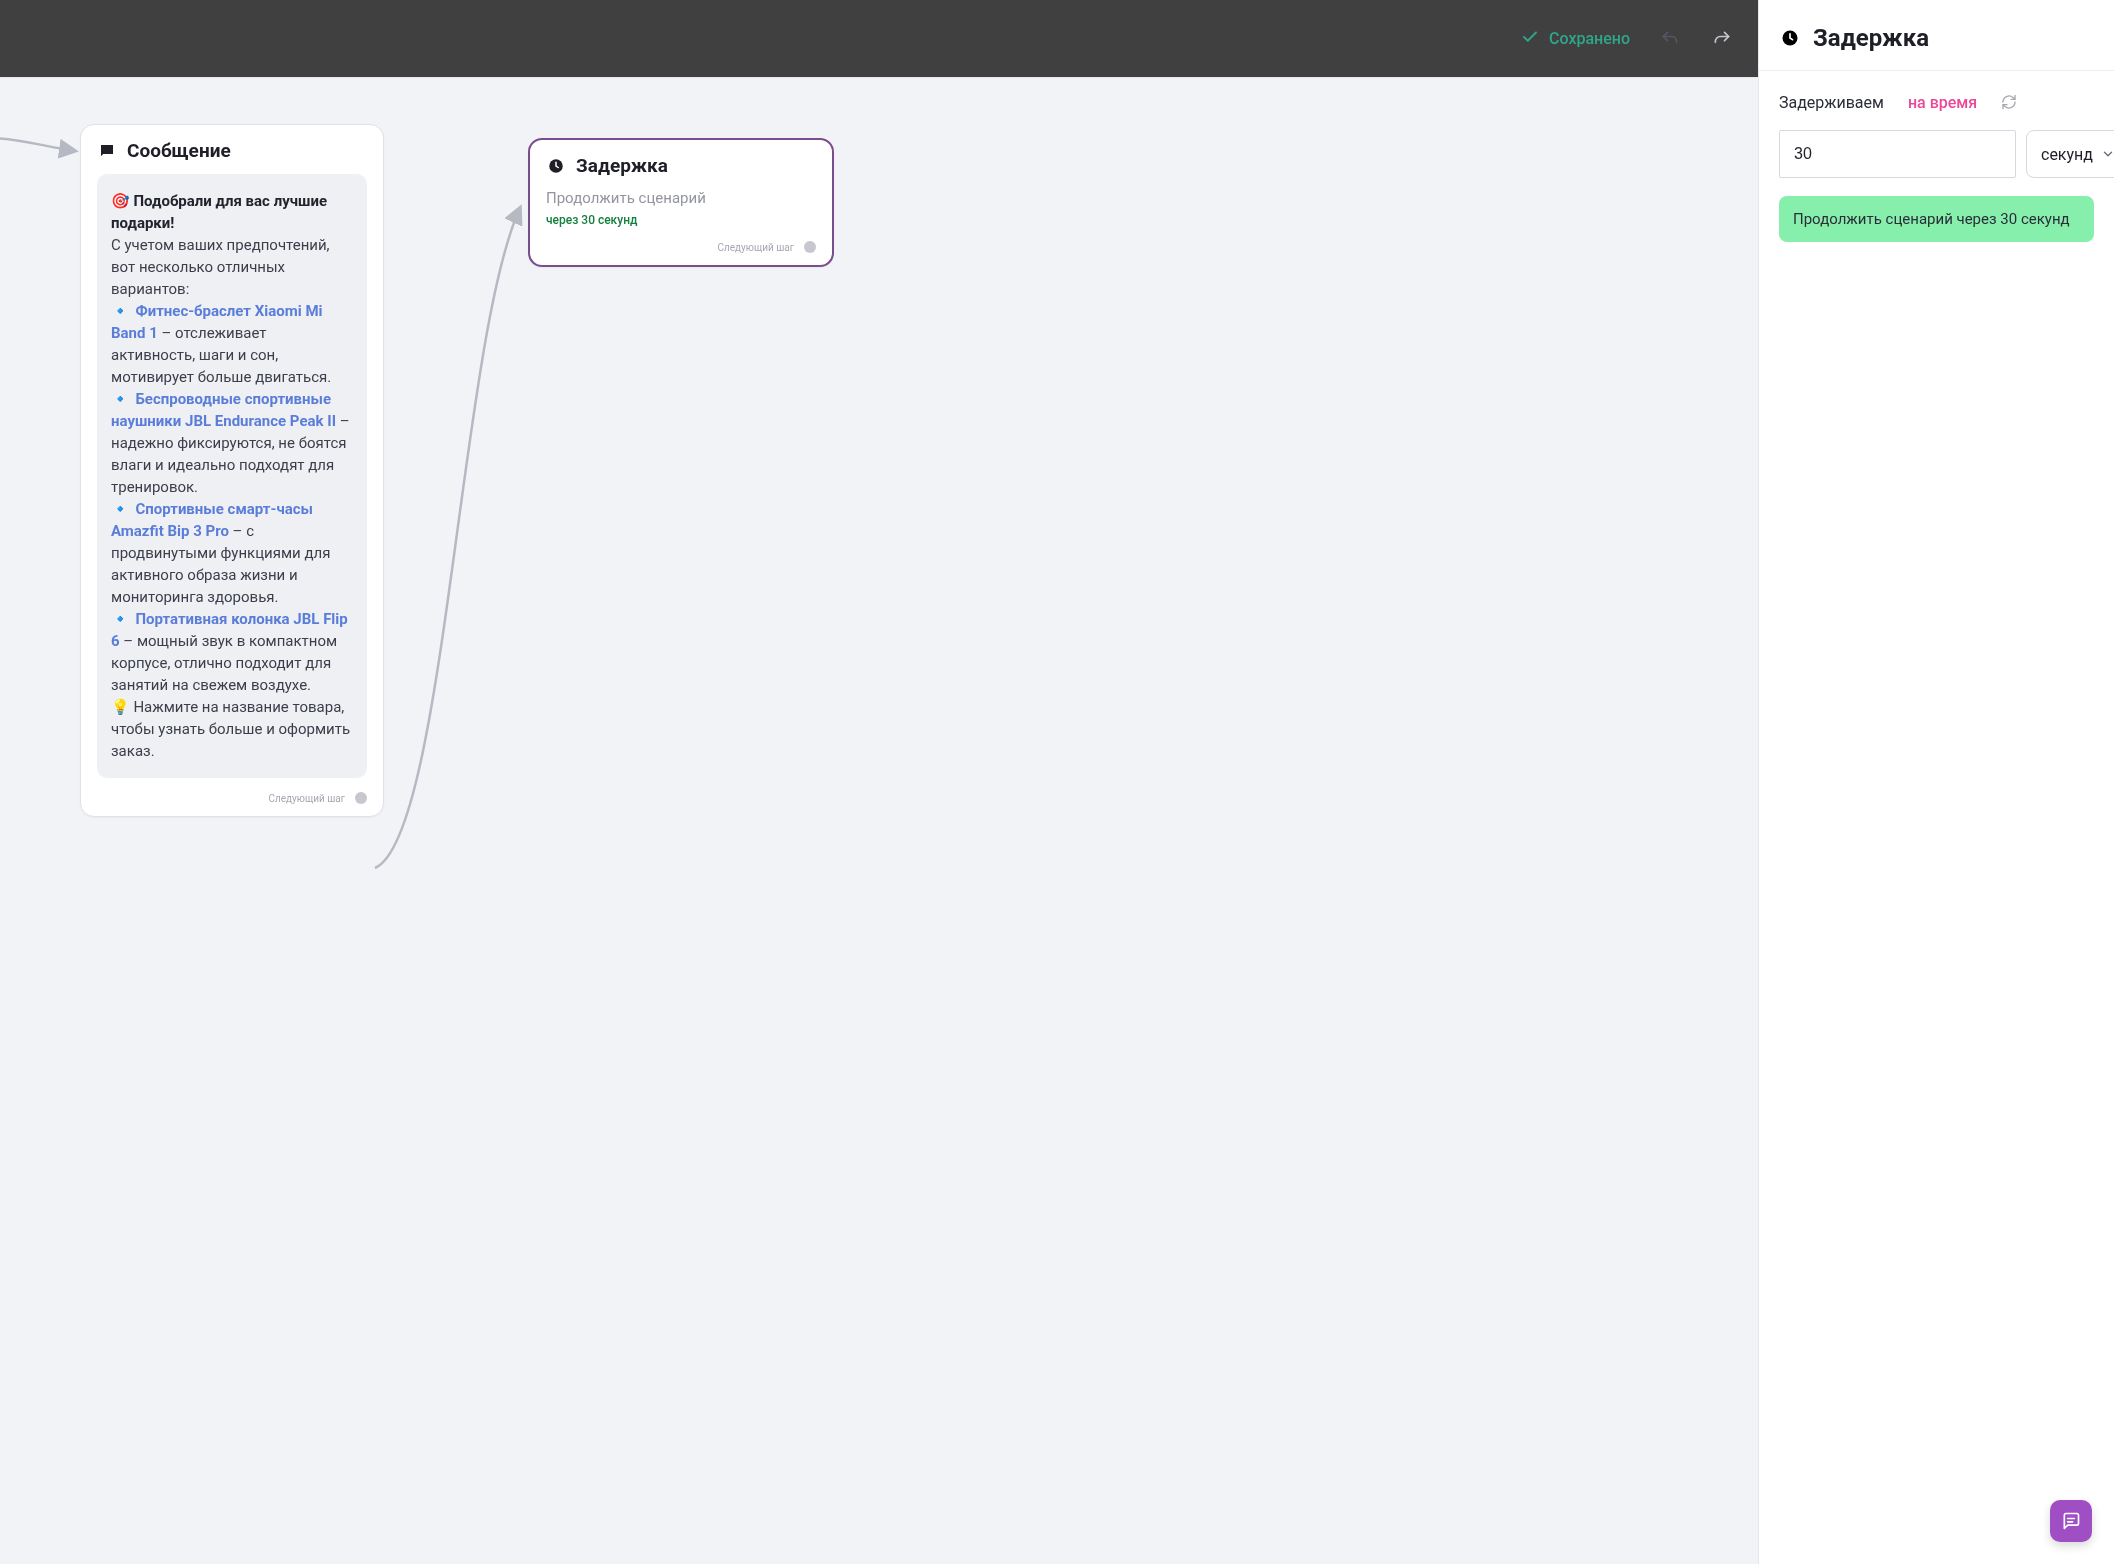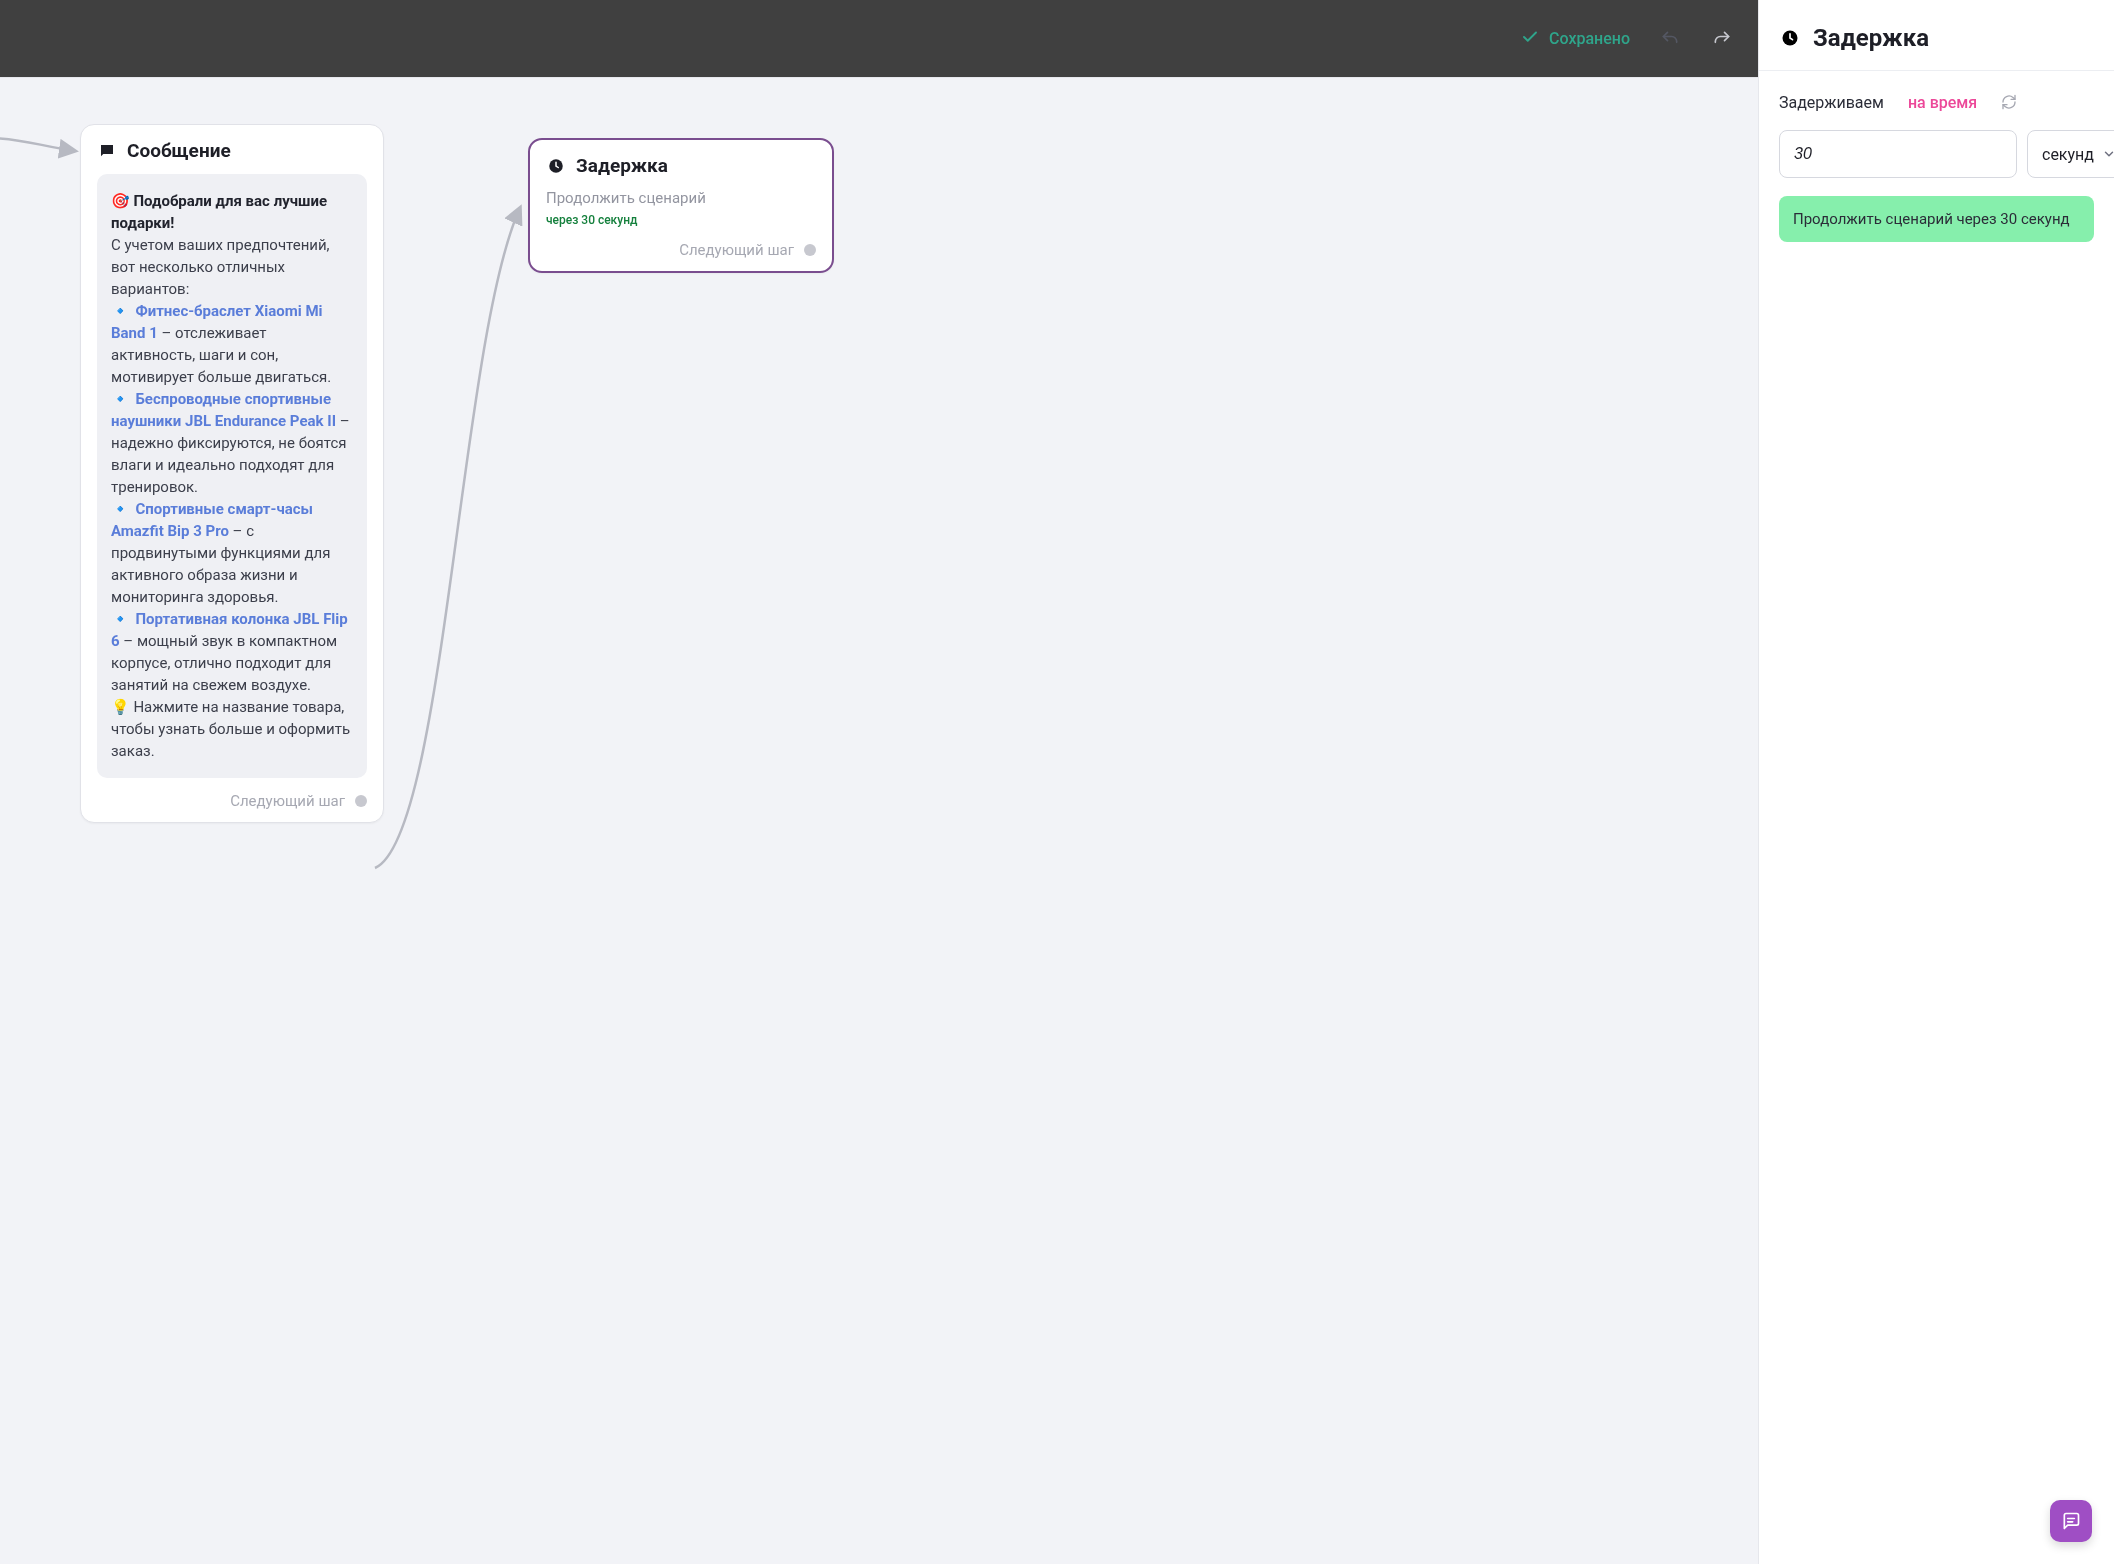--- a/index.html
+++ b/index.html
@@ -24,41 +24,41 @@
   .node-header { display: flex; align-items: center; gap: 10px; font-size: 19px; font-weight: 700; color: #1e1f27; margin-bottom: 12px; }
   .node-header .icon { width: 20px; height: 20px; color: #1e1f27; display:flex; align-items:center; justify-content:center; }
   .node-header .icon svg { width: 18px; height: 18px; }
 
   .msg-body { background: #eff0f4; border-radius: 10px; padding: 16px 14px; font-size: 15px; line-height: 22px; color: #3c3f4b; }
   .msg-body p { margin: 0; }
   .msg-body .headline { font-weight: 700; color: #21232d; }
   .msg-body .prod { color: #5a7dd9; font-weight: 700; }
   .msg-body .bullet-head { color: #5a7dd9; font-weight: 400; margin-right: 2px; }
 
-  .next-step { display: flex; align-items: center; justify-content: flex-end; gap: 10px; margin-top: 14px; color: #a6a8b2; font-size: 15px; }
+  .next-step { display: flex; align-items: center; justify-content: flex-end; gap: 10px; margin-top: 14px; color: #a6a8b2; font-size: 10px; }
   .next-step .dot { width: 12px; height: 12px; border-radius: 50%; background: #c7c8cf; }
 
   #delay-node .subtitle { color: #9395a0; font-size: 15px; margin-bottom: 6px; }
   #delay-node .delay-value { font-size: 12px; color: #15803d; font-weight: 500; }
 
   
   .sidepanel { width: 356px; background: #fff; border-left: 1px solid #e6e7ec; display: flex; flex-direction: column; }
   .sidepanel-header { display: flex; align-items: center; gap: 12px; padding: 24px 20px 18px 20px; border-bottom: 1px solid #eceef2; }
   .sidepanel-header .icon { width: 22px; height: 22px; display:flex; align-items:center; justify-content:center; }
   .sidepanel-header .icon svg { width: 20px; height: 20px; }
   .sidepanel-header h2 { font-size: 24px; font-weight: 700; color: #1e1f27; }
 
   .sidepanel-body { padding: 22px 20px; display: flex; flex-direction: column; gap: 18px; }
   .mode-row { display: flex; align-items: center; gap: 24px; font-size: 16px; color: #2b2d38; }
   .mode-row .mode-value { color: #ec4899; font-weight: 500; }
   .mode-row .swap { color: #a6a8b2; width: 18px; height: 18px; cursor: pointer; }
   .mode-row .swap svg { width: 16px; height: 16px; }
 
   .field-row { display: flex; gap: 10px; }
-  .num-input { flex: 1 1 auto; height: 48px; border: 1px solid #d6d8df; border-radius: 8px; padding: 4px 14px; font-size: 16px; color: #1e1f27; background: #fff; font-style: italic; }
+  .num-input { flex: 1 1 auto; height: 48px; border: 1px solid #d6d8df; border-radius: 2px; padding: 4px 14px; font-size: 16px; color: #1e1f27; background: #fff; }
   .unit-select { position: relative; height: 48px; border: 1px solid #d6d8df; border-radius: 8px; padding: 0 36px 0 14px; font-size: 16px; color: #1e1f27; background: #fff; display: flex; align-items: center; cursor: pointer; min-width: 100px; }
   .unit-select svg { position: absolute; right: 10px; width: 14px; height: 14px; color: #6f7180; }
 
   .summary-box { background: #86efac; border-radius: 8px; padding: 14px 14px; font-size: 15px; color: #2b2d38; }
 
   
   .chat-bubble { position: fixed; right: 22px; bottom: 22px; width: 42px; height: 42px; border-radius: 10px; background: #9f4ec4; display: flex; align-items: center; justify-content: center; color: #fff; box-shadow: 0 4px 10px rgba(0,0,0,0.15); cursor: pointer; }
   .chat-bubble svg { width: 20px; height: 20px; }
 </style>
 </head>

